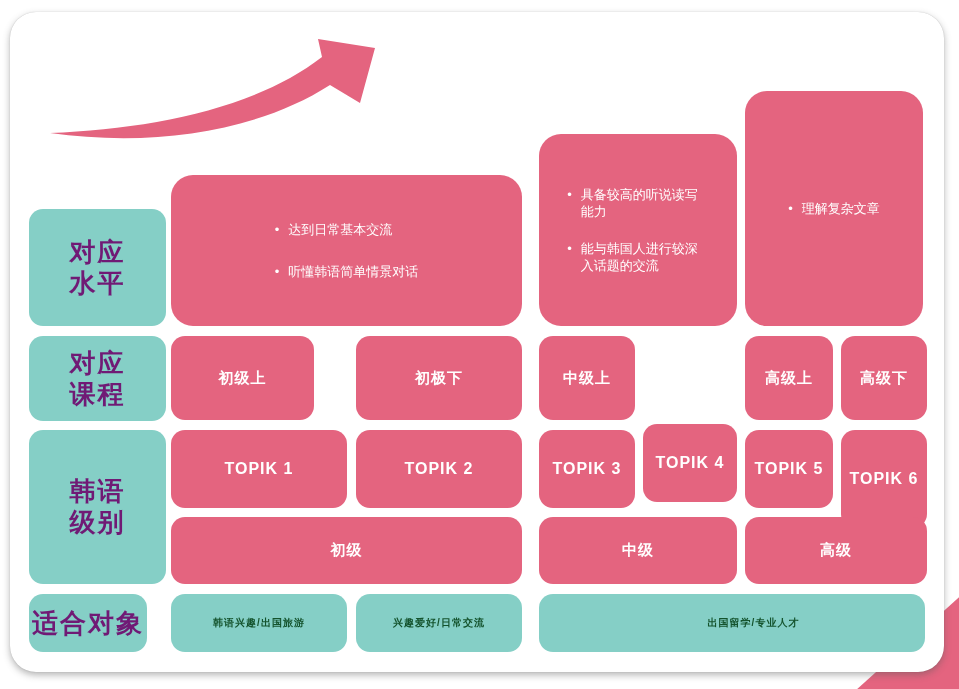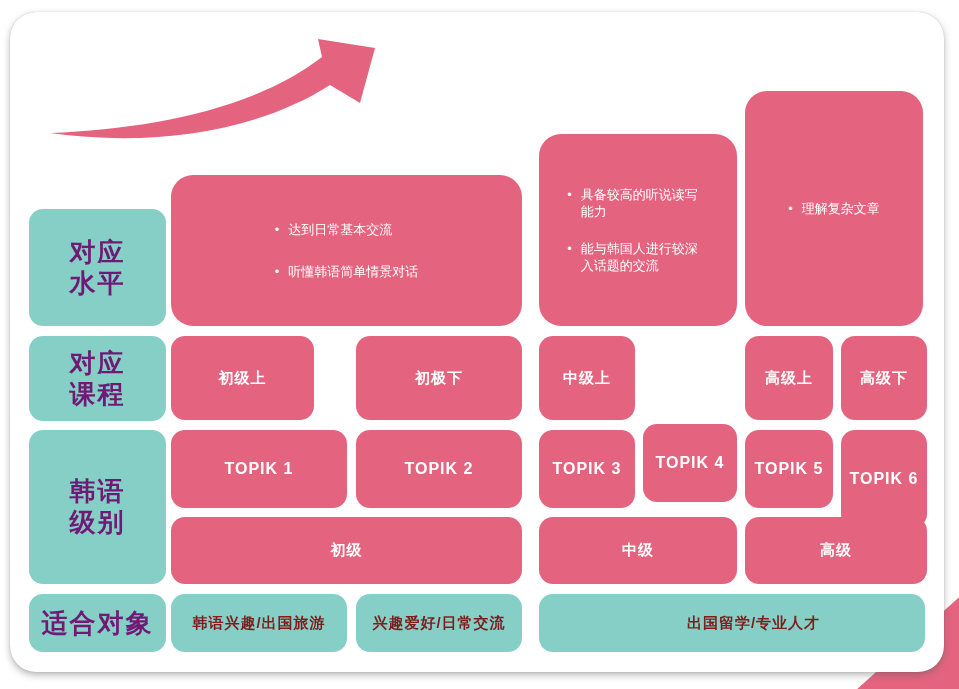--- a/index.html
+++ b/index.html
@@ -11,21 +11,21 @@
         border-radius:26px;box-shadow:0 3px 7px rgba(90,90,90,0.45), 0 0 1px rgba(0,0,0,0.25);z-index:1;}
   .cell{position:absolute;display:flex;align-items:center;justify-content:center;
         box-sizing:border-box;text-align:center;}
   .pink{background:#e4647f;color:#ffffff;}
   .teal{background:#85cfc6;color:#701a75;}
   .r14{border-radius:14px;}
   .r22{border-radius:22px;}
   .row-label{font-weight:bold;font-size:26px;line-height:1.18;letter-spacing:2px;}
   .cell-text{font-size:15px;font-weight:600;letter-spacing:1px;}
   .topik-text{font-size:16px;font-weight:600;letter-spacing:1px;}
-  .small-teal-text{font-size:15px;font-weight:bold;letter-spacing:1px;color:#7f1d1d;}
+  .small-teal-text{font-size:10px;font-weight:bold;letter-spacing:1px;color:#14532d;}
   .bullets{display:flex;flex-direction:column;gap:20px;text-align:left;
            font-size:13px;font-weight:500;line-height:1.32;align-items:flex-start;}
   .bullets-wide{gap:24px;}
   .bullet-item{display:flex;gap:9px;align-items:flex-start;}
   .dot{flex:0 0 auto;}
   .dot::before{content:"\2022";}
   .bt-mid{max-width:128px;display:inline-block;}
   .bt-adv{max-width:142px;display:inline-block;}
   .arrow-svg{position:absolute;left:20px;top:11px;width:380px;height:130px;}
 </style>
@@ -106,19 +106,19 @@
     <div class="cell pink r14 topik-text" style="left:346px;top:418px;width:166px;height:78px;">TOPIK 2</div>
     <div class="cell pink r14 topik-text" style="left:529px;top:418px;width:96px;height:78px;">TOPIK 3</div>
     <div class="cell pink r14 topik-text" style="left:633px;top:412px;width:94px;height:78px;">TOPIK 4</div>
     <div class="cell pink r14 topik-text" style="left:735px;top:418px;width:88px;height:78px;">TOPIK 5</div>
     <div class="cell pink r14 topik-text" style="left:831px;top:418px;width:86px;height:98px;">TOPIK 6</div>
 
     <div class="cell pink r14 cell-text" style="left:161px;top:505px;width:351px;height:67px;">初级</div>
     <div class="cell pink r14 cell-text" style="left:529px;top:505px;width:198px;height:67px;">中级</div>
     <div class="cell pink r14 cell-text" style="left:735px;top:505px;width:182px;height:67px;">高级</div>
 
-    <div class="cell teal r14 row-label" style="left:19px;top:582px;width:137px;height:58px;">适合对象</div>
+    <div class="cell teal r14 row-label" style="left:19px;top:582px;width:118px;height:58px;">适合对象</div>
     <div class="cell teal r14 small-teal-text" style="left:161px;top:582px;width:176px;height:58px;">韩语兴趣/出国旅游</div>
     <div class="cell teal r14 small-teal-text" style="left:346px;top:582px;width:166px;height:58px;">兴趣爱好/日常交流</div>
     <div class="cell teal r14 small-teal-text" style="left:529px;top:582px;width:386px;height:58px;padding-left:43px;">出国留学/专业人才</div>
 
   </div>
 </div>
 
 </body></html>

